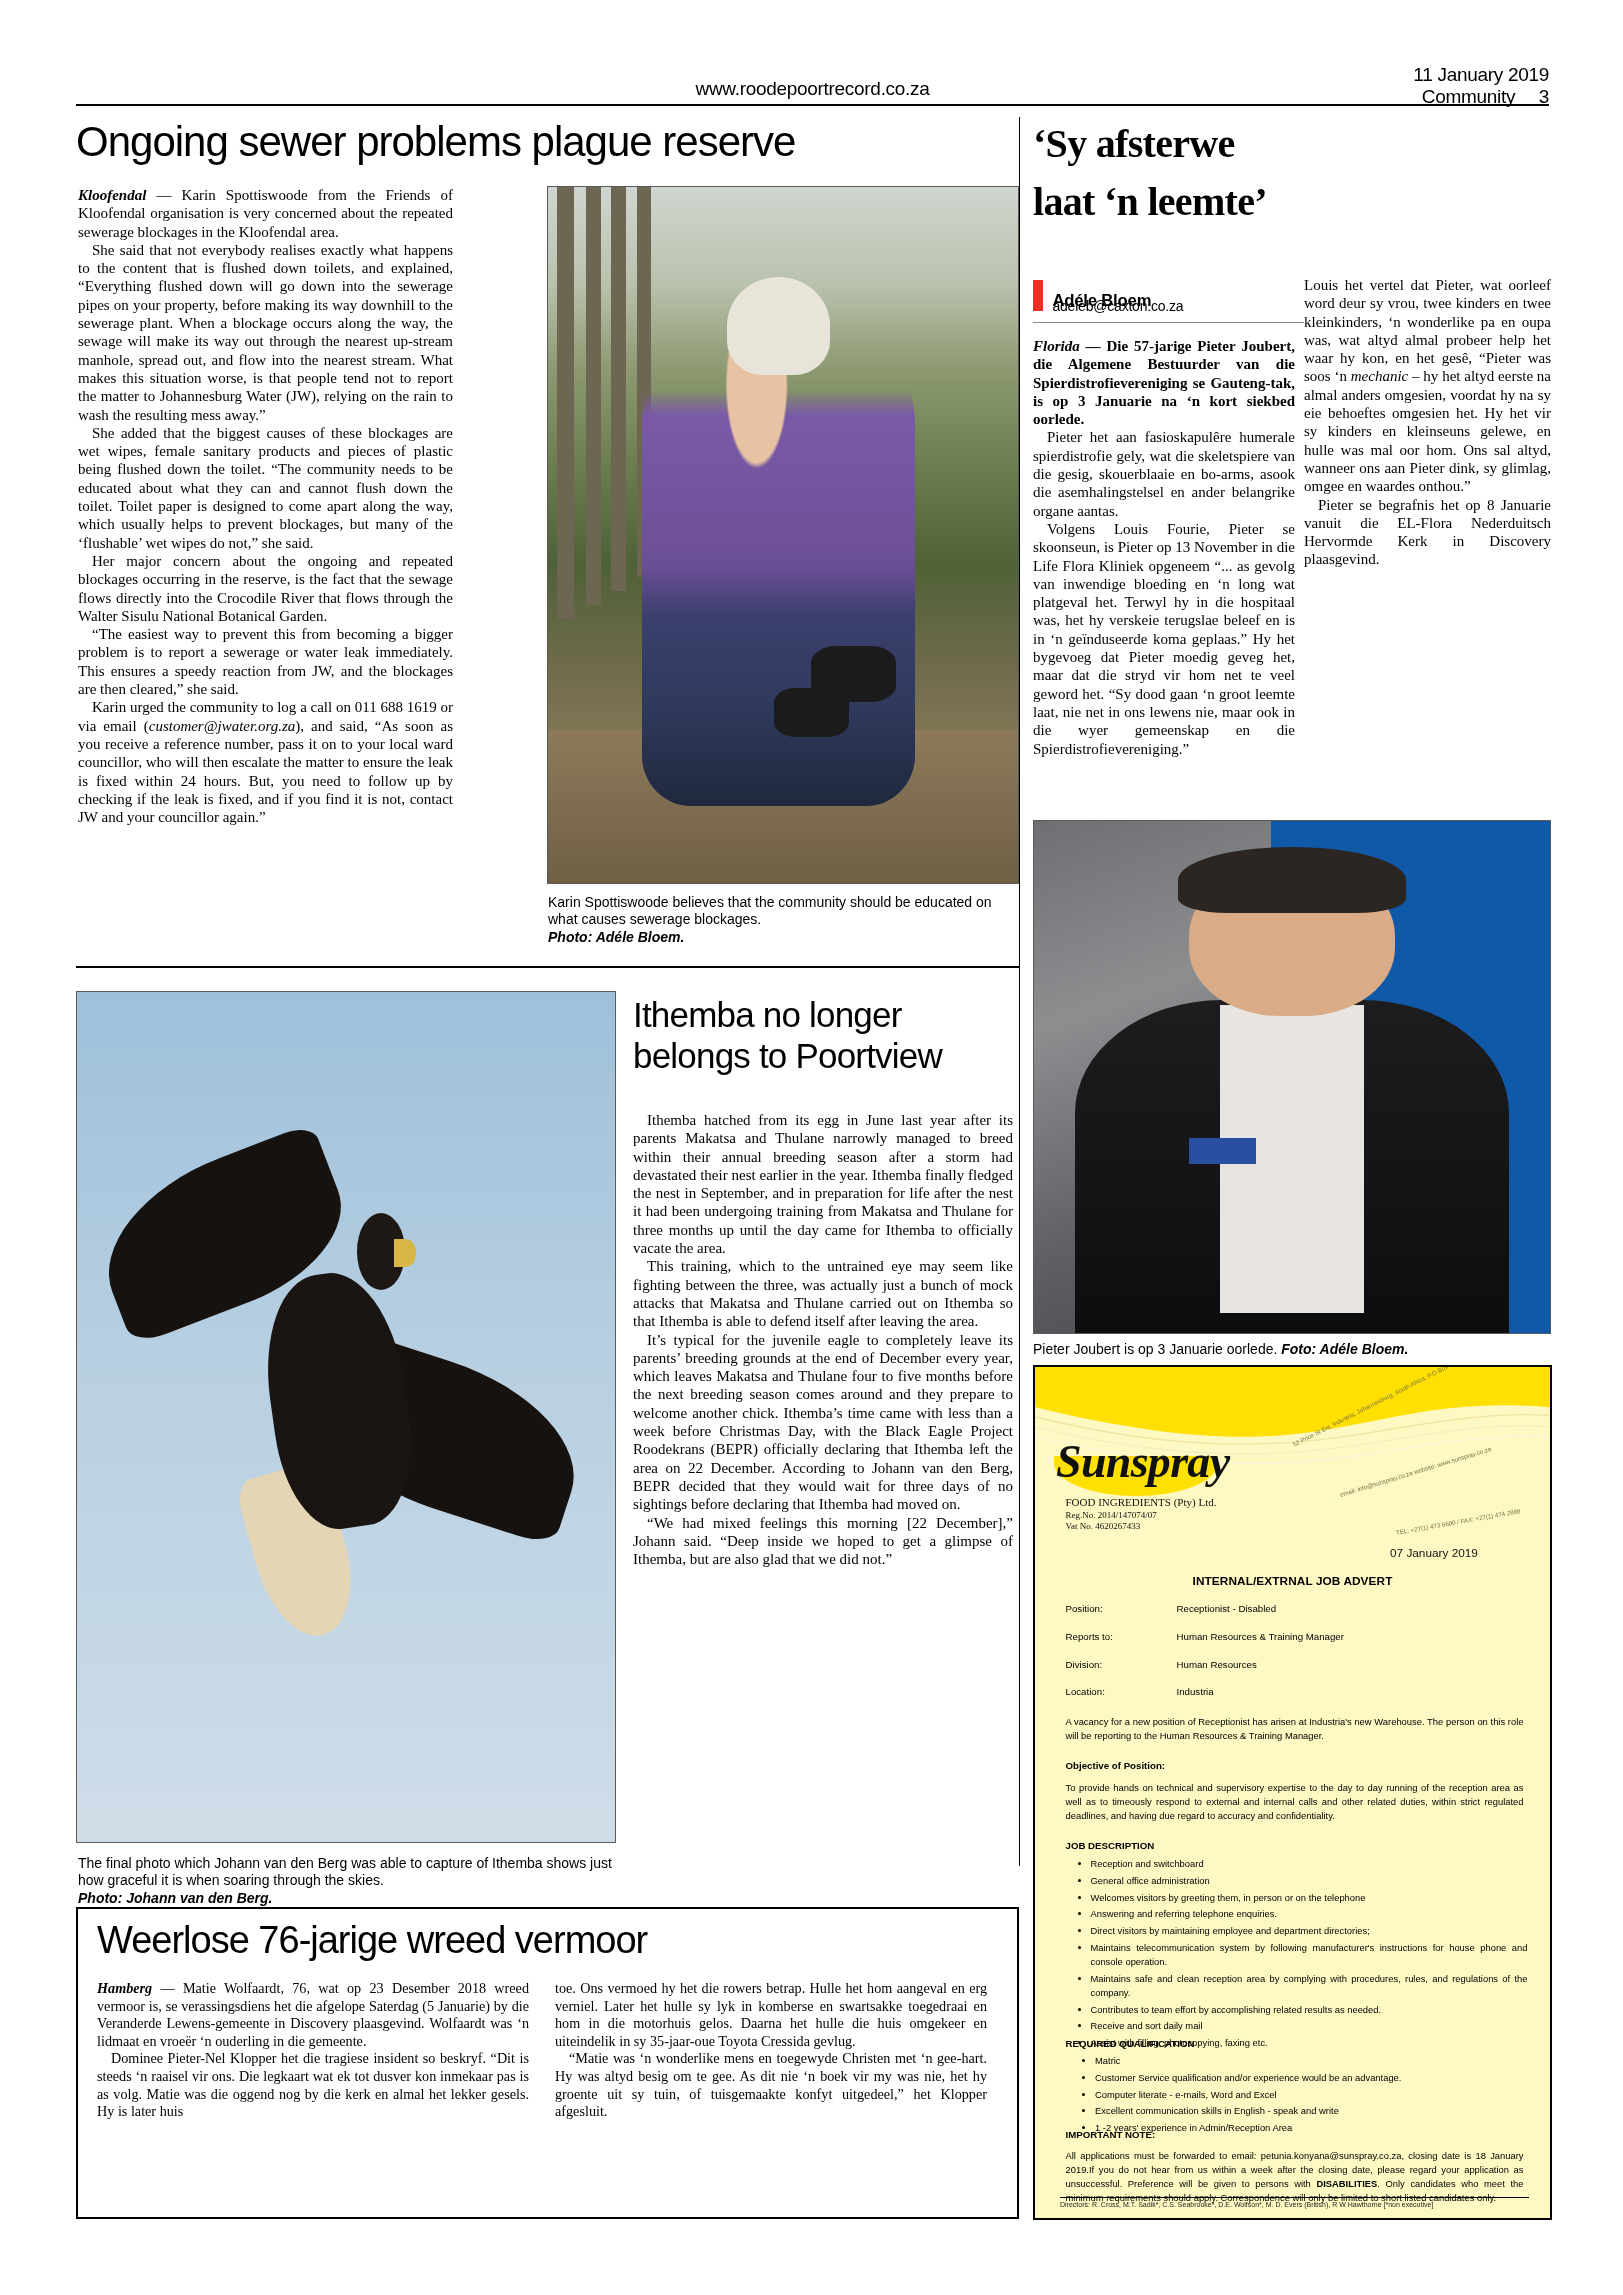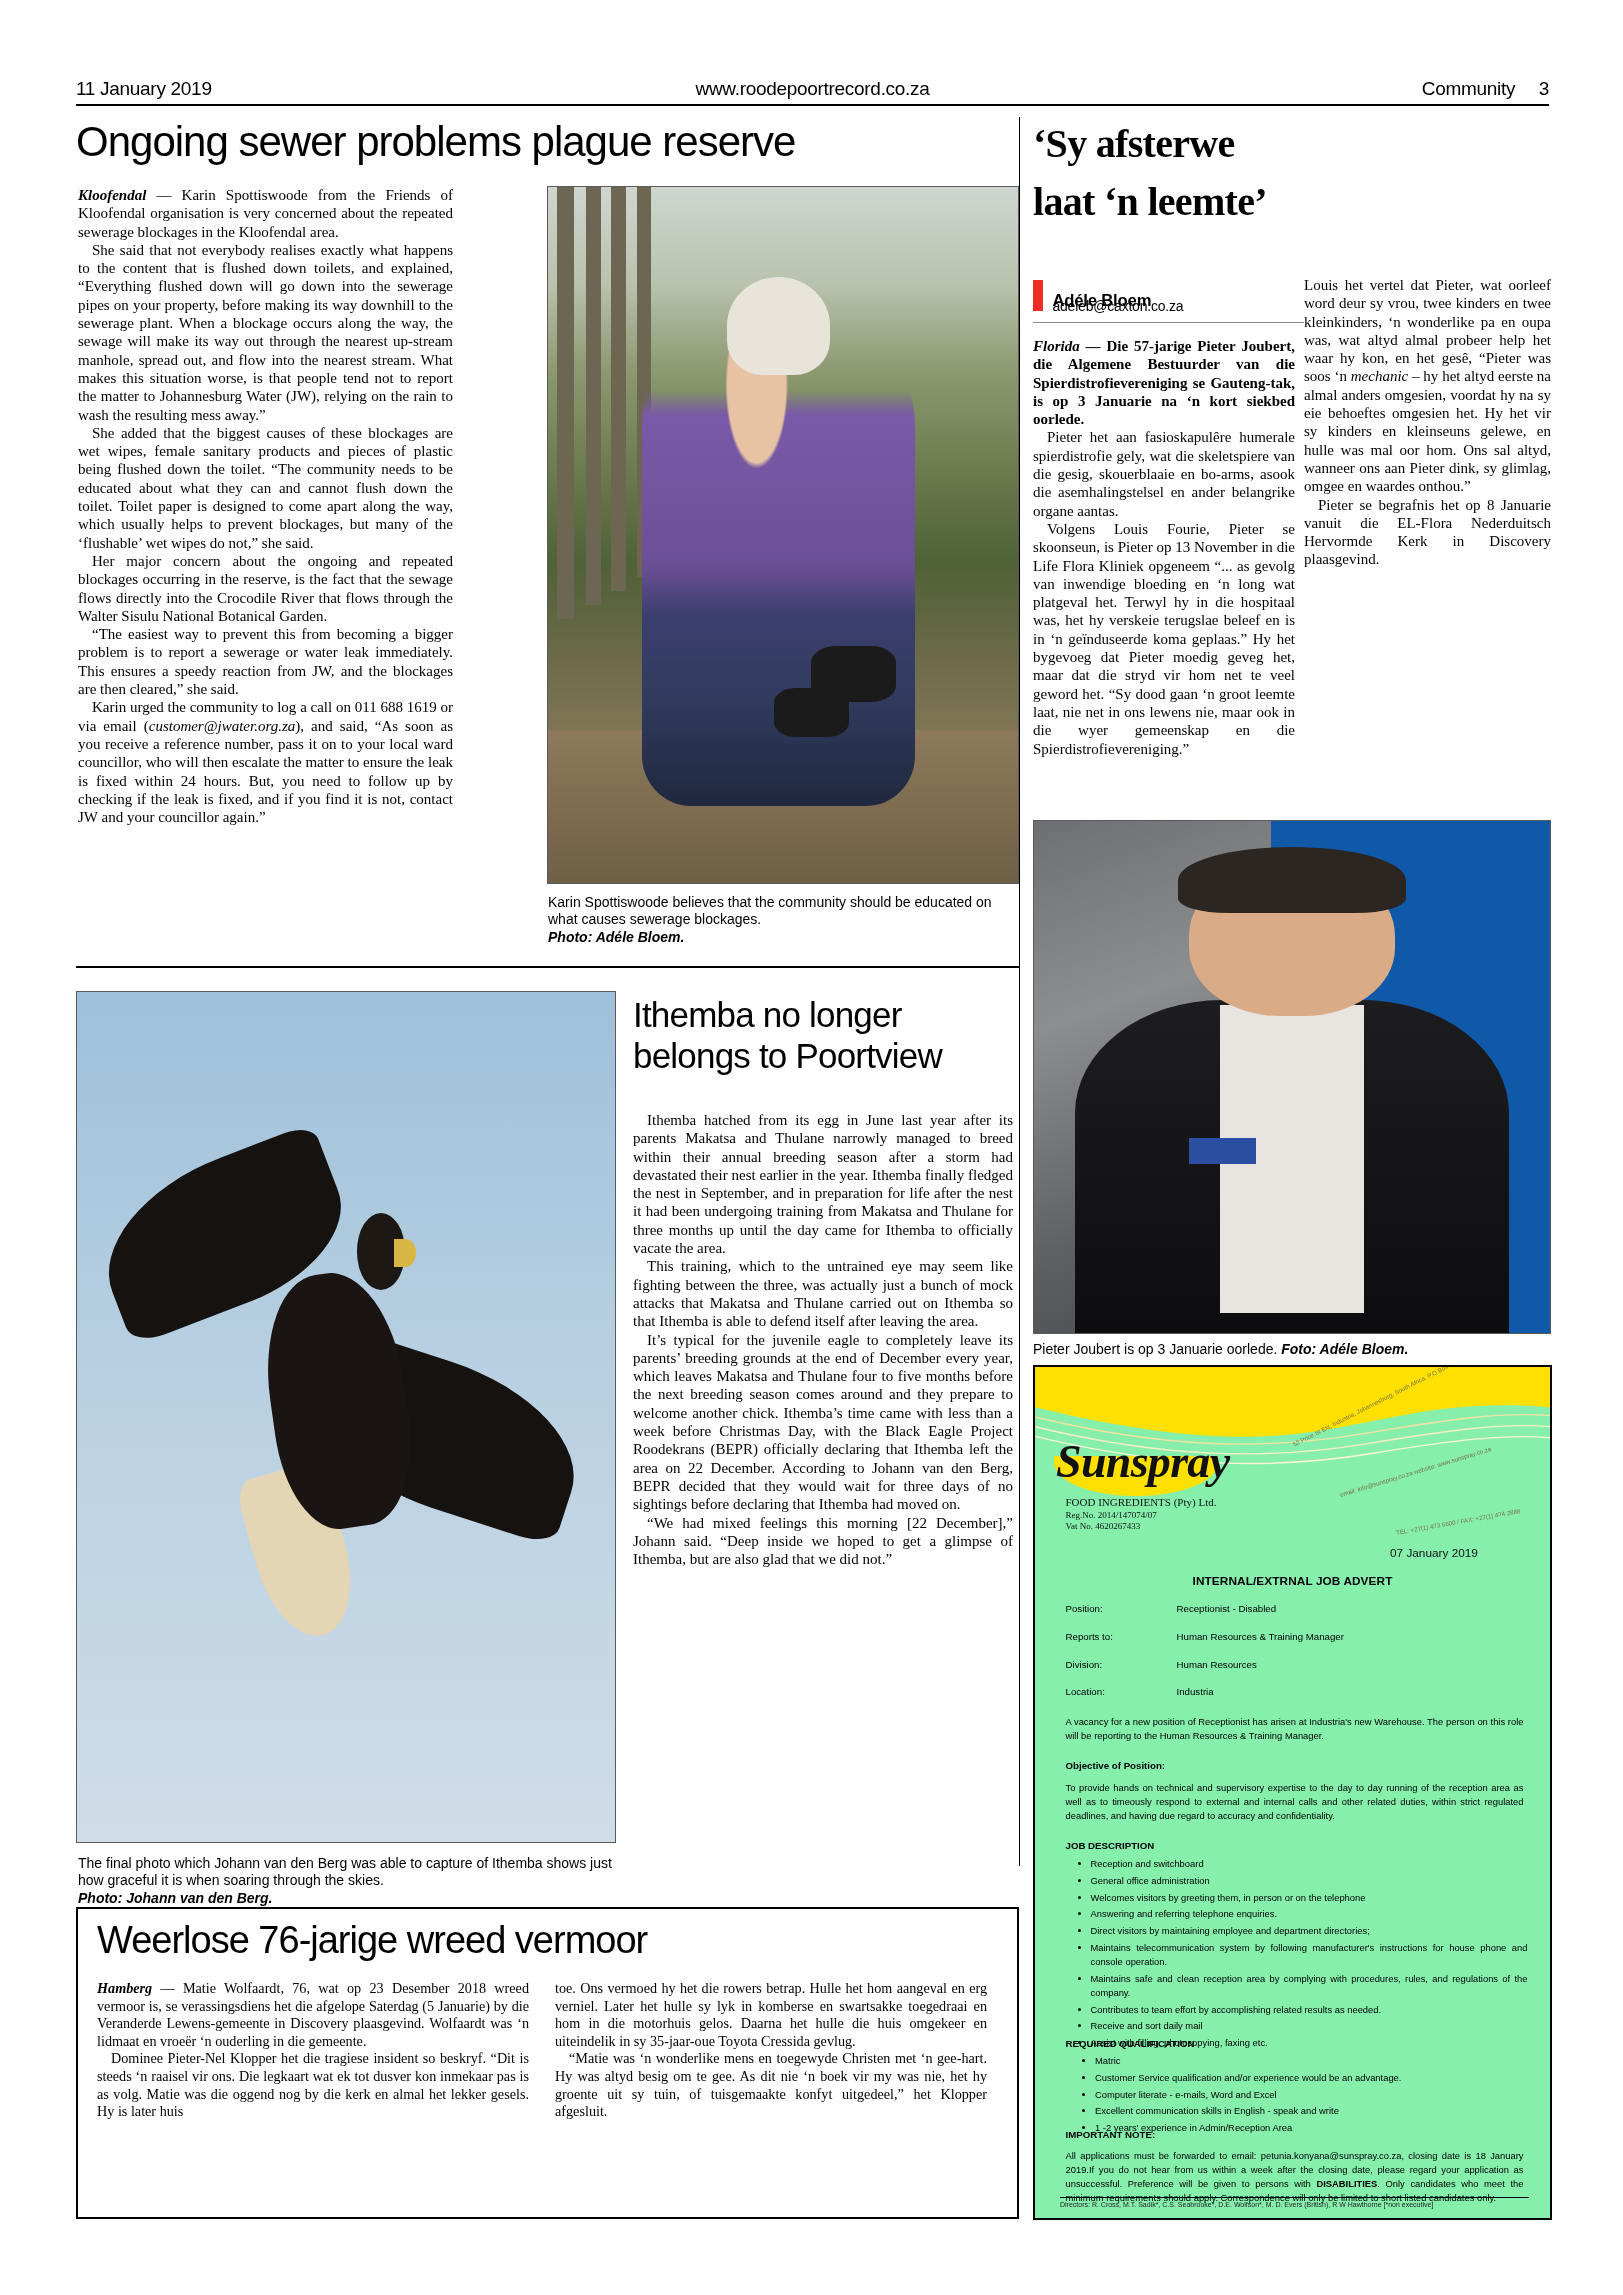--- a/index.html
+++ b/index.html
@@ -12,21 +12,21 @@
     position:relative;
     overflow:hidden;
   }
   .page { position:absolute; left:0; top:0; width:1624px; height:2295px; padding: 0; }
 
   
   .masthead {
     position:absolute; left:76px; top:64px; width:1473px; height:36px;
     display:flex; align-items:flex-end; justify-content:space-between;
     font-family:"Liberation Sans", sans-serif;
-    font-size:19px; letter-spacing:-0.3px;
+    font-size:19px; letter-spacing:-0.3px;flex-direction:column;
   }
   .masthead .url  { position:absolute; left:50%; transform:translateX(-50%); bottom:0; white-space:nowrap;}
   .masthead .right { flex:0 0 auto; display:flex; gap:23.6px; align-items:flex-end;}
   .rule-top { position:absolute; left:76px; top:104px; width:1473px; height:2.1px; background:#000; }
 
   
   .vrule { position:absolute; width:1.4px; background:#000; }
 
   
   h1.hl-main {
@@ -116,21 +116,21 @@
   #photo-eagle .tail { position:absolute; left:33%; top:56%; width:17%; height:20%;
      background:#e4d6b4; border-radius:20% 20% 52% 52%; transform:rotate(-16deg);}
   #photo-eagle .headE { position:absolute; left:52%; top:26%; width:9%; height:9%;
      background:#1d1814; border-radius:50%;}
   #photo-eagle .beak { position:absolute; left:59%; top:29%; width:4%; height:3.4%;
      background:#d9b545; border-radius:0 60% 60% 0;}
 
   
   .ad {
     position:absolute;
-    background:#86efac; border:2.8px solid #000;
+    background:#fef9c3; border:2.8px solid #000;
     font-family:"Liberation Sans", sans-serif;
     overflow:hidden;
   }
   .ad-logo-word {
     position:absolute; left:29px; top:82px;
     font-family:"Liberation Serif", serif; font-style:italic; font-weight:700;
     font-size:51px; letter-spacing:-0.7px; color:#111;
   }
   .ad-sub { position:absolute; left:30.5px; font-family:"Liberation Serif", serif; color:#111; }
   .ad-date { position:absolute; font-size:11.8px; color:#111;}

